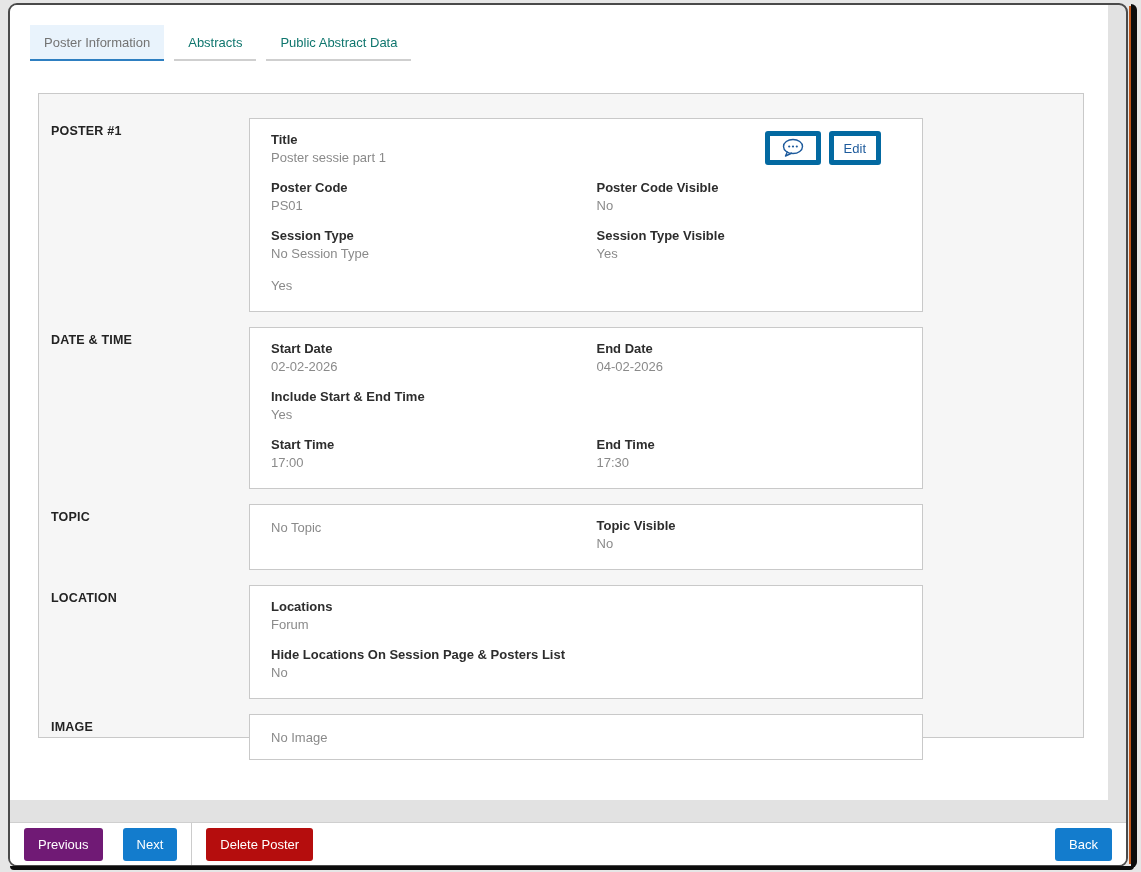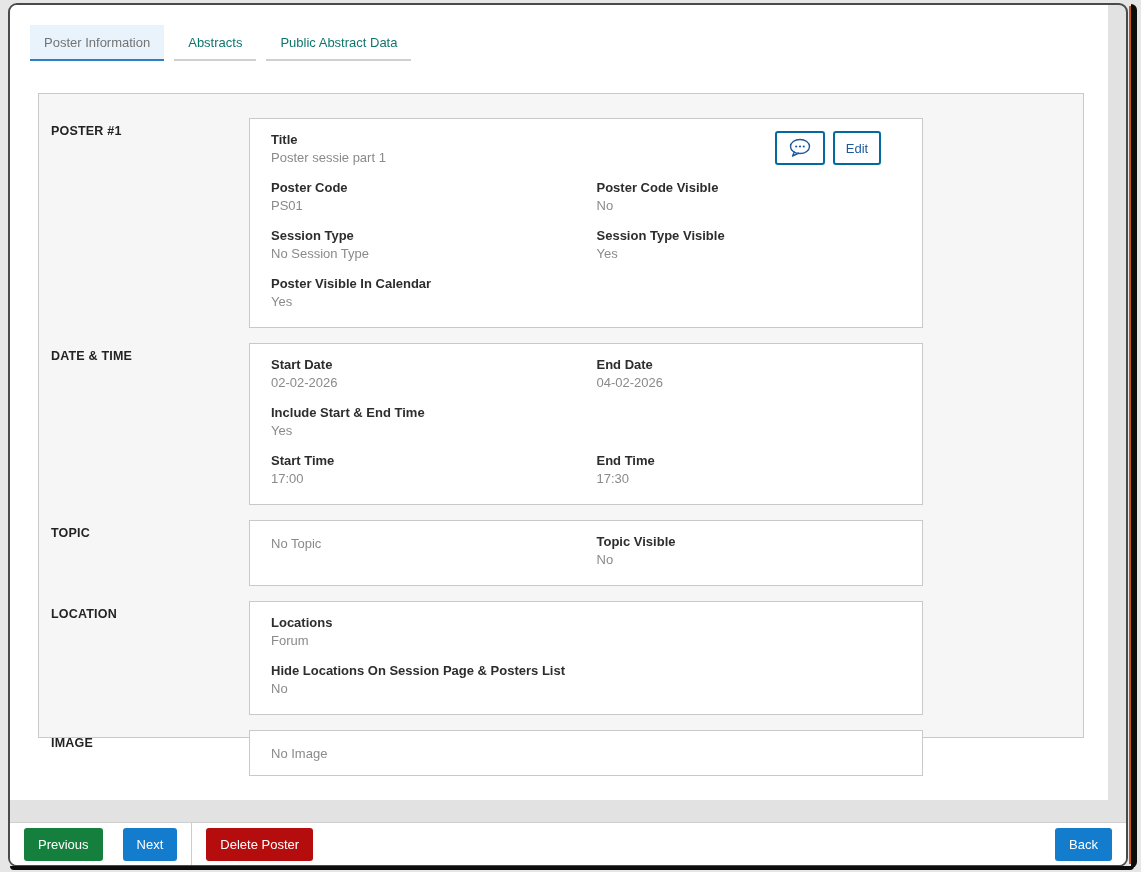--- a/index.html
+++ b/index.html
@@ -71,41 +71,41 @@
   .grid2 { display: grid; grid-template-columns: 1fr 1fr; column-gap: 20px; }
   .span2 { grid-column: 1 / span 2; }
   .field { margin-bottom: 14px; }
   .f-label { font-size: 13px; font-weight: 700; color: #2d2d2d; line-height: 16px; }
   .f-value { font-size: 13px; color: #8a8a8a; line-height: 16px; margin-top: 2px; }
   .f-value-only { font-size: 13px; color: #8a8a8a; line-height: 16px; padding-top: 2px; }
 
   .card-actions { position: absolute; top: 12px; right: 41px; display: flex; gap: 8px; z-index: 2; }
   .outline-btn {
     min-width: 48px; height: 34px;
-    background: #fff; border: 2px solid #0369a1; border-radius: 3px;
+    background: #fff; border: 5px solid #0369a1; border-radius: 3px;
     color: #1d5a9c; font-size: 13px; font-family: inherit;
     display: flex; align-items: center; justify-content: center;
     cursor: pointer; padding: 4px 10px;
   }
 
   
   .footer {
     flex: 1 1 auto;
     background: #ffffff;
     border-top: 1px solid #cfcfcf;
     display: flex; align-items: center;
     padding: 0 14px;
     position: relative;
   }
   .btn {
     height: 33px; border: none; border-radius: 3px;
     font-size: 13px; font-family: inherit; color: #ffffff;
     padding: 0 14px; cursor: pointer; white-space: nowrap;
   }
-  .btn-gray { background: #15803d; cursor: default; }
+  .btn-gray { background: #701a75; cursor: default; }
   .btn-blue { background: #137ccd; margin-left: 12px; }
   .btn-red  { background: #b50d0d; }
   .btn + .btn { margin-left: 20px; }
   .vdivider { width: 1px; align-self: stretch; background: #cccccc; margin: 0 14px; }
   .spacer { flex: 1; }
 </style>
 </head>
 <body>
 
 <div class="app">
@@ -152,21 +152,20 @@
             </div>
             <div class="field">
               <div class="f-label">Session Type</div>
               <div class="f-value">No Session Type</div>
             </div>
             <div class="field">
               <div class="f-label">Session Type Visible</div>
               <div class="f-value">Yes</div>
             </div>
             <div class="field">
-              <div class="f-label">Poster Visible In Calendar</div>
               <div class="f-value">Yes</div>
             </div>
           </div>
         </div>
       </div>
 
       <div class="row">
         <div class="row-label">DATE &amp; TIME</div>
         <div class="card">
           <div class="grid2">

